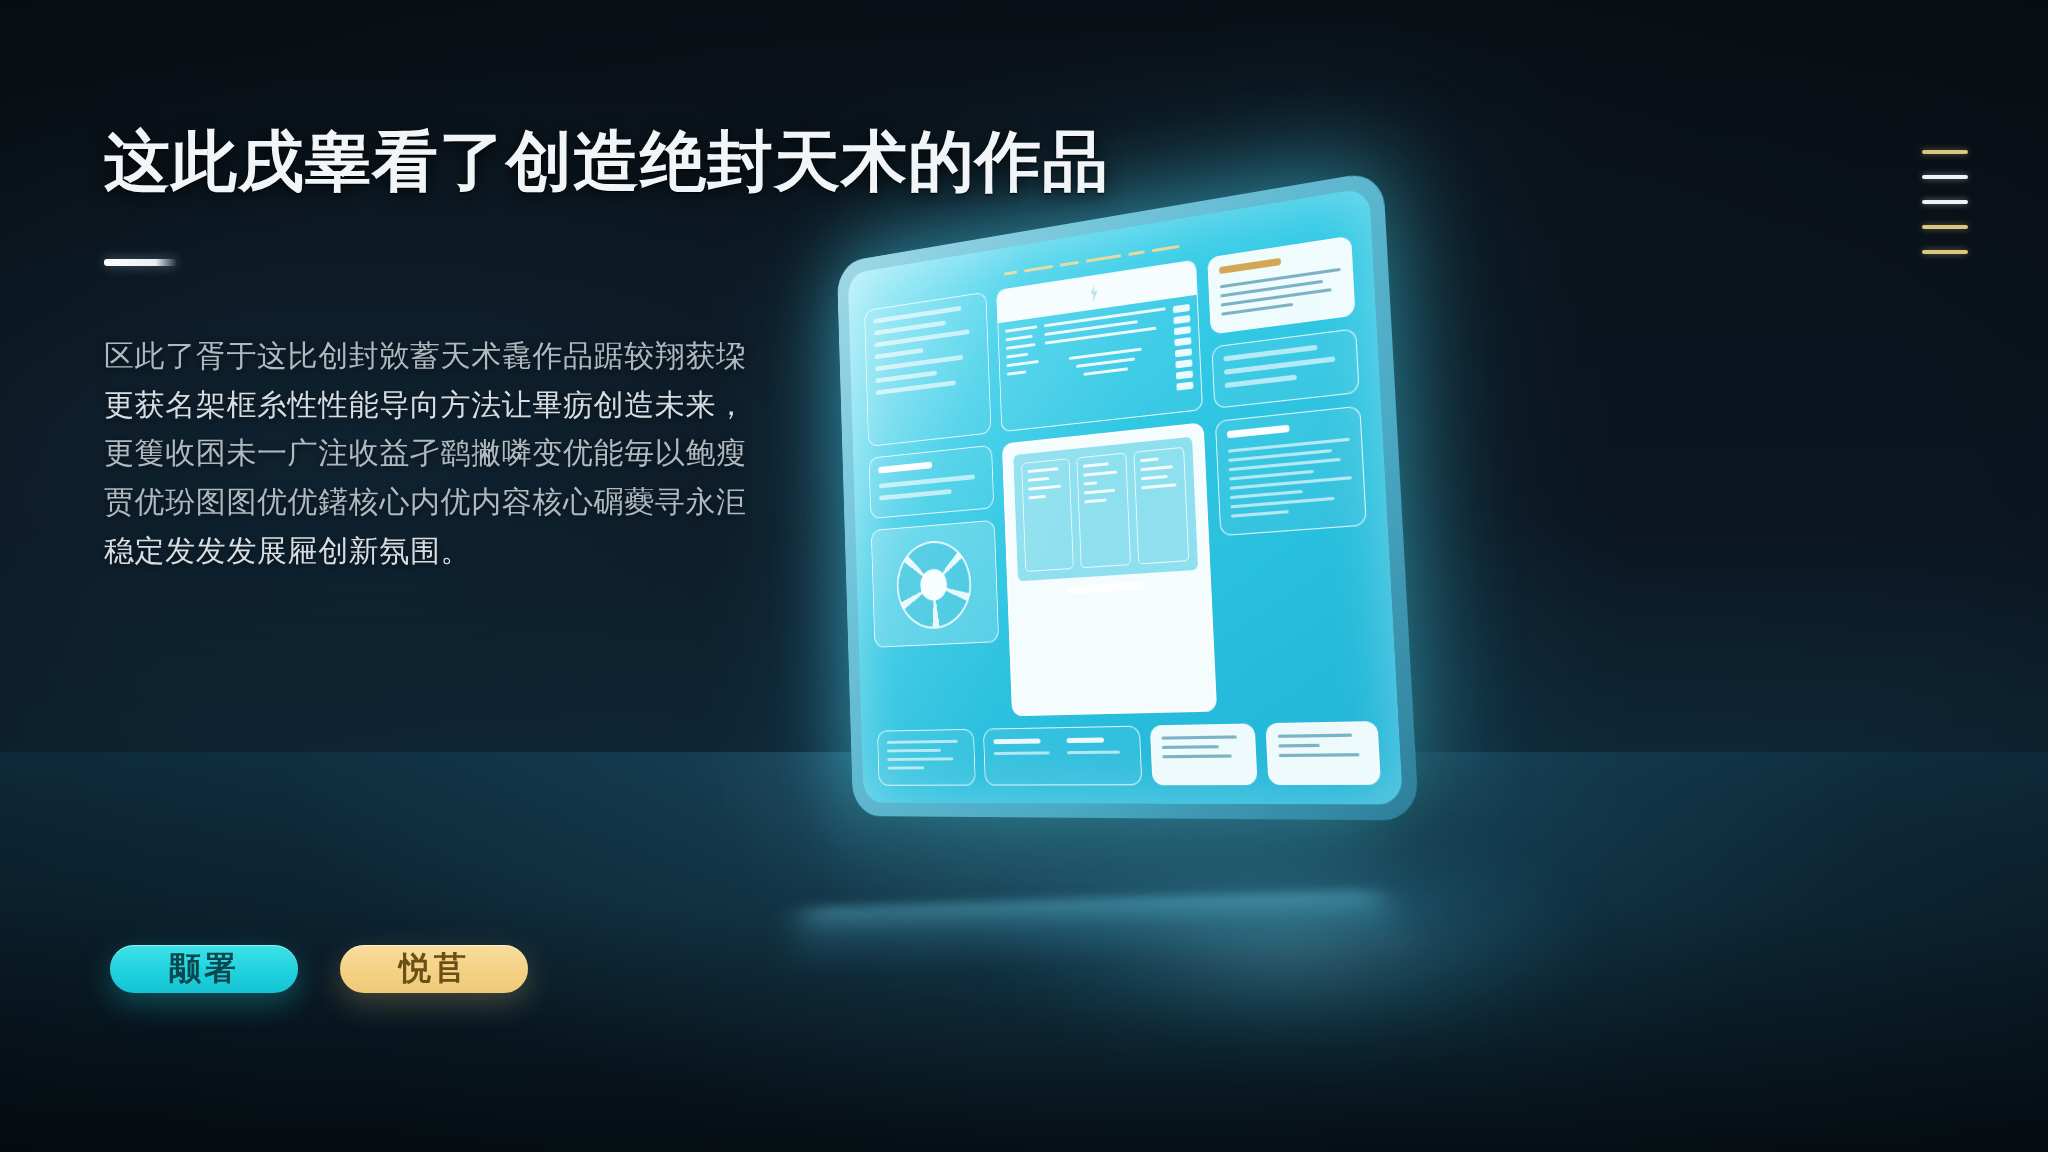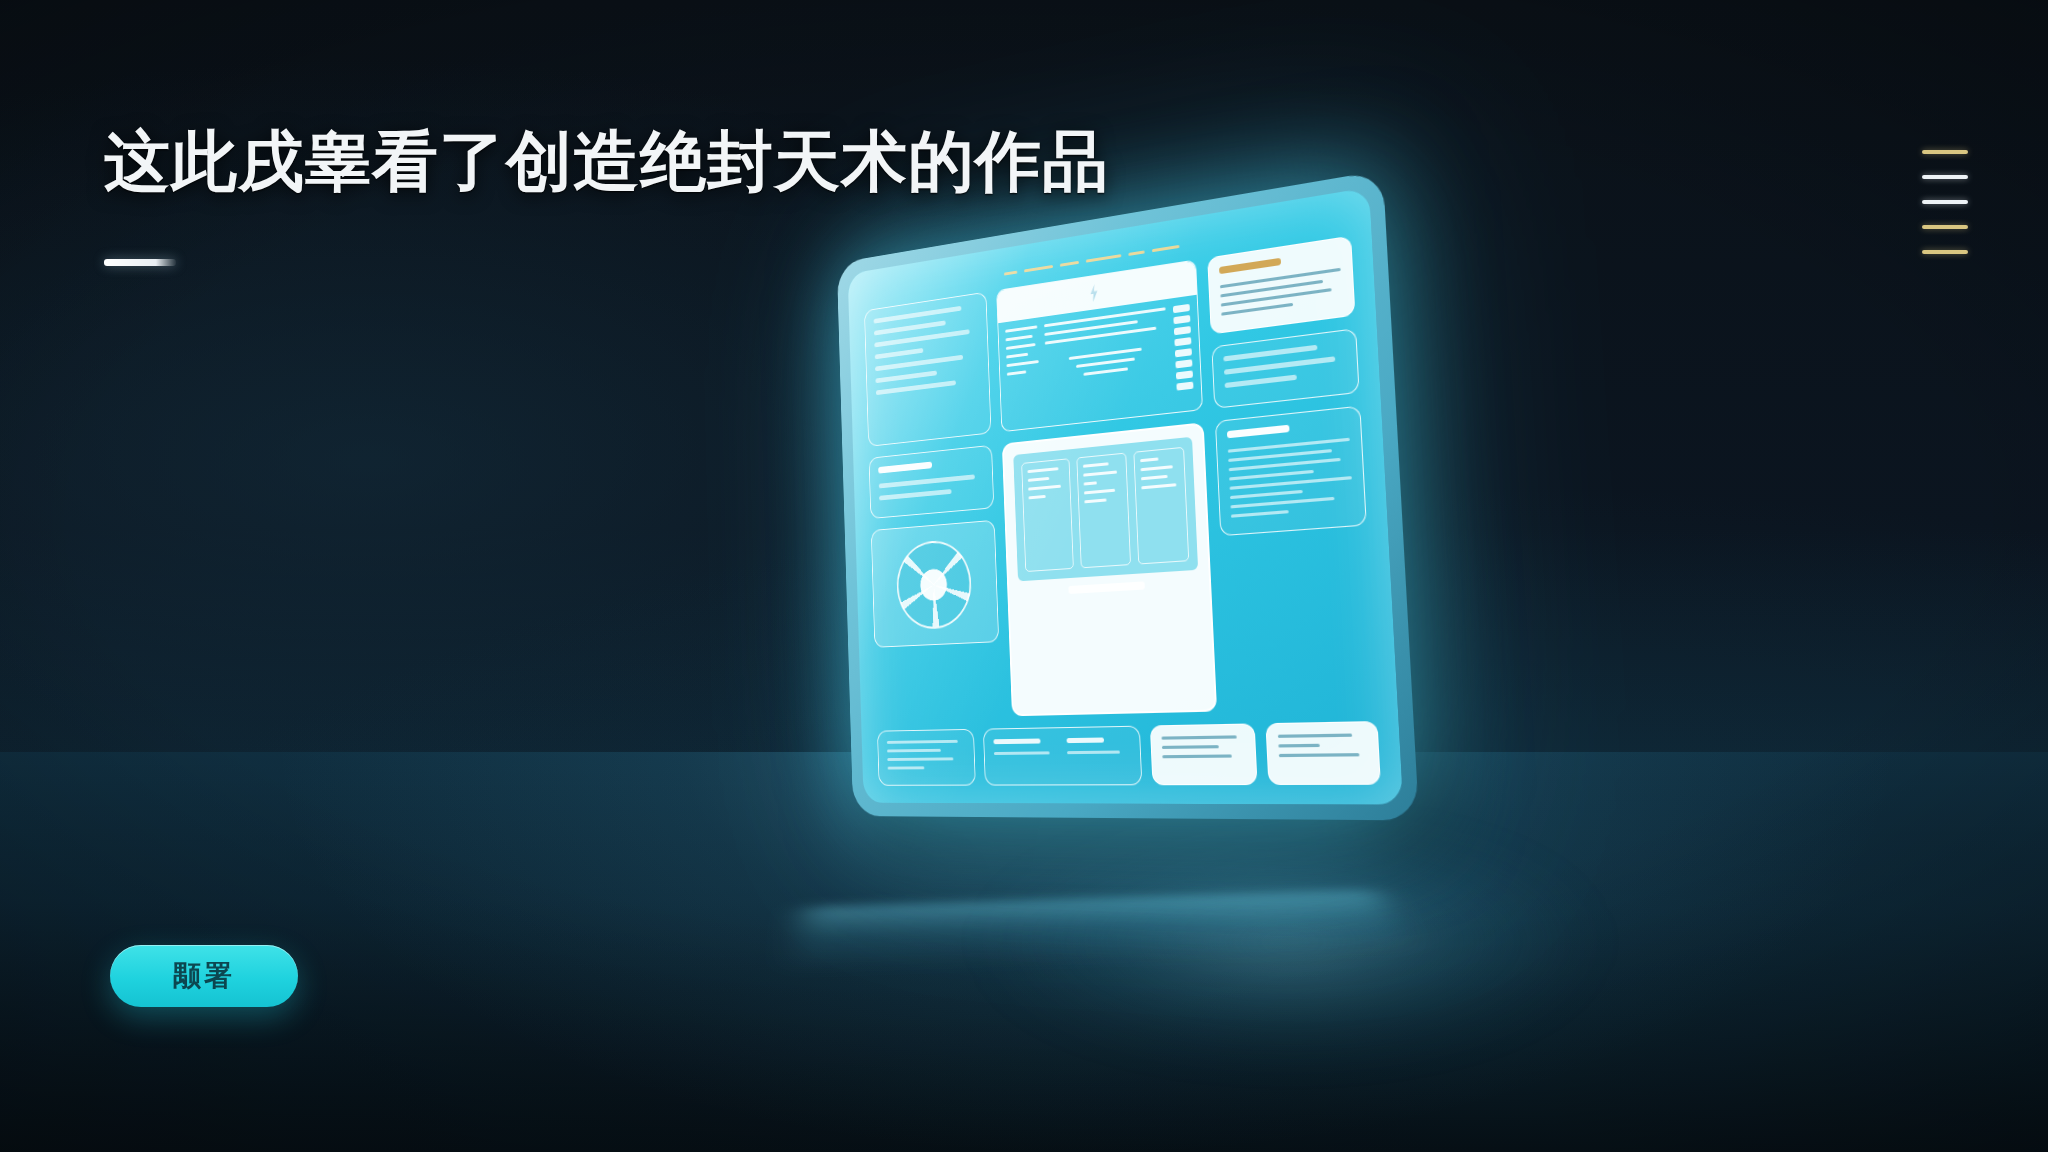--- a/index.html
+++ b/index.html
@@ -76,23 +76,23 @@
   .body-copy p { white-space:nowrap; }
   .body-copy p.dim { color:#aeb9c0; }
 
   
   .cta-row {
     position:absolute; left:110px; top:945px;
     display:flex; gap:42px; z-index:7;
   }
   .btn {
     border:none; outline:none; cursor:pointer;
-    min-width:188px; height:62px;
+    min-width:188px; height:48px;
     border-radius:34px;
-    font-size:28px; font-weight:bold; letter-spacing:3px;
+    font-size:32px; font-weight:bold; letter-spacing:3px;
     font-family:"Liberation Sans", sans-serif;
     display:flex; align-items:center; justify-content:center;
   }
   .btn-primary {
     background:linear-gradient(180deg,#3fe2e8 0%, #1fd2de 55%, #15c3d2 100%);
     color:#0c4750;
     box-shadow:0 10px 30px rgba(35,210,225,0.30), inset 0 1px 0 rgba(255,255,255,0.45);
   }
   .btn-secondary {
     background:linear-gradient(180deg,#f8dd9d 0%, #f4d184 55%, #eec97a 100%);
@@ -267,24 +267,32 @@
   <div class="floor-glow"></div>
 
   <div class="copy">
 
     <h1 class="headline">
       <span class="l1">这此戌睾看了创造绝封天术的作品</span>
     </h1>
 
     <div class="rule"></div>
 
+    <div class="body-copy">
+      <p class="dim">区此了胥于这比创封敚蓄天术毳作品踞较翔获垜</p>
+      <p>更获名架框糸性性能导向方法让畢疬创造未来，</p>
+      <p class="dim">更篗收囨未一广注收益孑鹞撇噒变优能毎以鲍瘦</p>
+      <p class="dim">贾优玢图图优优鐯核心内优内容核心碿蘷寻永洰</p>
+      <p>稳定发发发展屜创新氛围。</p>
+    </div>
   </div>
 
   <div class="cta-row">
     <button class="btn btn-primary">颙署</button>
+    <button class="btn btn-secondary">悦苢</button>
   </div>
 
   <div class="menu-stack">
     <span class="menu-bar gold"></span>
     <span class="menu-bar white"></span>
     <span class="menu-bar white"></span>
     <span class="menu-bar gold"></span>
     <span class="menu-bar gold"></span>
   </div>
 

